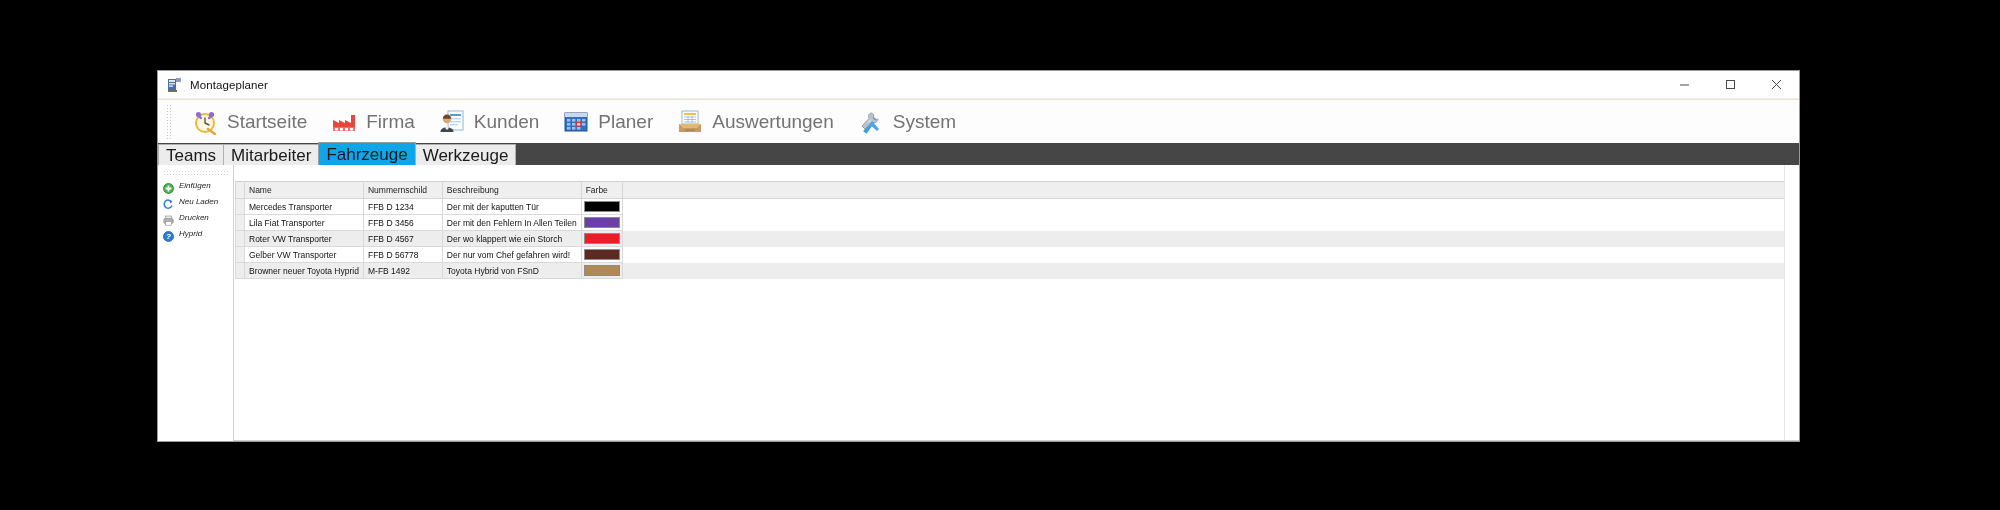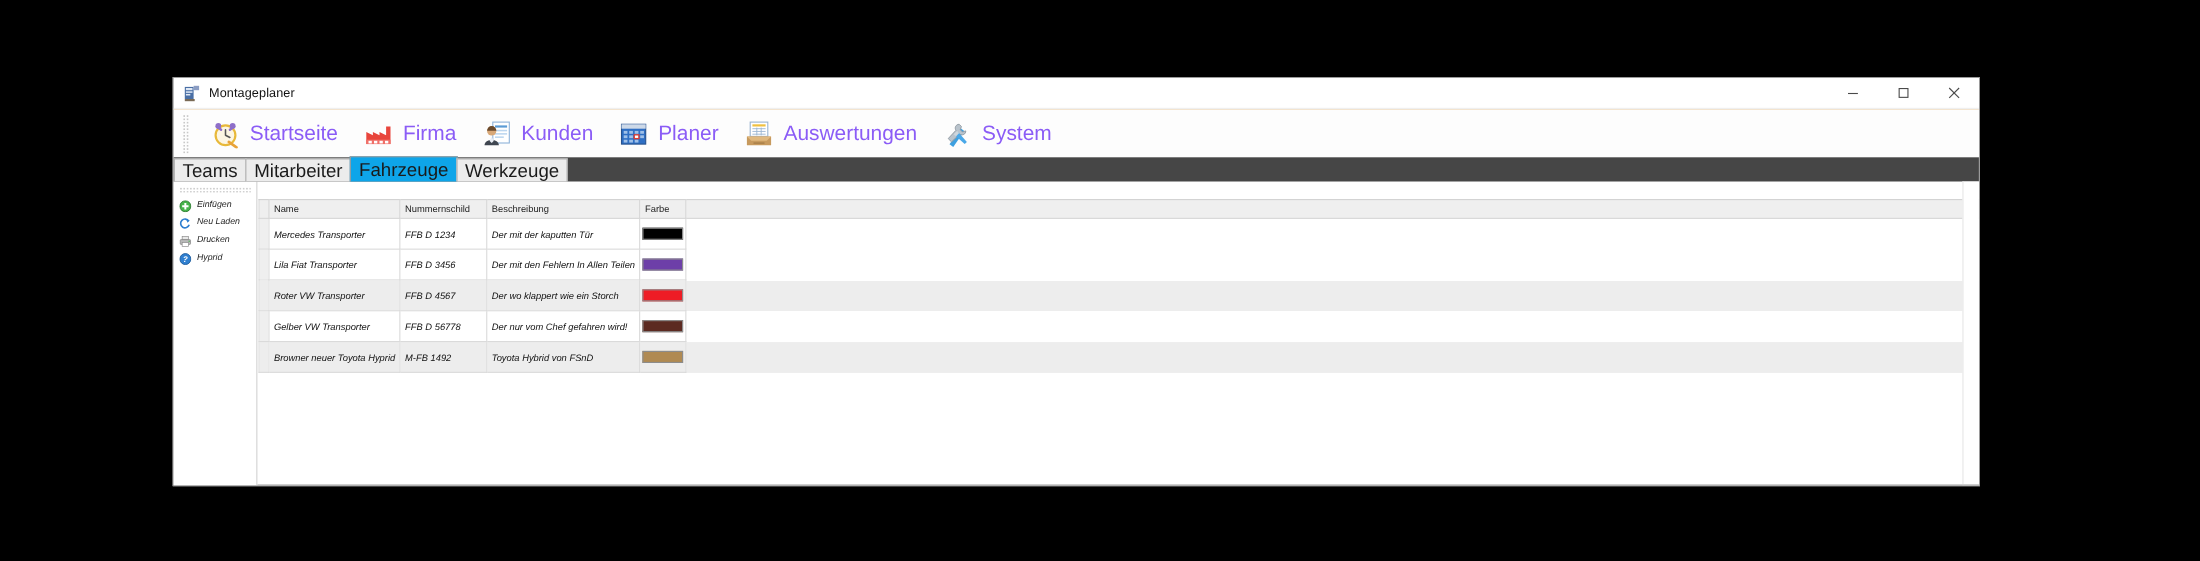--- a/index.html
+++ b/index.html
@@ -25,21 +25,21 @@
   
   #ribbon{
     flex:0 0 44px; background:#fdfdfd; border-top:1px solid #f3e4cf;
     display:flex; align-items:center; padding-left:8px; box-sizing:border-box;
   }
   .grip{width:6px;height:36px;margin-right:8px;flex:0 0 6px;
     background-image:radial-gradient(#c9c9c9 40%,transparent 41%);
     background-size:3px 3px;}
   .mi{display:flex;align-items:center;height:40px;padding:0 12px;cursor:default;}
   .mi .ic{width:26px;height:26px;margin-right:9px;flex:0 0 26px;position:relative;}
-  .mi .lb{font-size:19px;color:#8b5cf6;white-space:nowrap;}
+  .mi .lb{font-size:19px;color:#737373;white-space:nowrap;}
 
   
   #tabband{flex:0 0 22px;background:#464646;position:relative;}
   #tabs{position:absolute;left:0;top:-1px;display:flex;align-items:flex-end;height:23px;}
   .tab{
     height:21px;line-height:21px;padding:0 7px;font-size:17px;color:#1a1a1a;
     background:#ececec;border:1px solid #b0b0b0;border-bottom:none;
     margin-right:-1px;box-sizing:border-box;white-space:nowrap;
   }
   .tab.active{background:#0ea5e9;border-color:#9d9d9d;height:23px;line-height:23px;}
@@ -61,21 +61,21 @@
 
   
   table.grid{border-collapse:collapse;table-layout:fixed;}
   table.grid th{
     background:#efefef;border:1px solid #d6d6d6;border-top:1px solid #cfcfcf;
     font-weight:normal;font-size:8.5px;color:#222;text-align:left;
     padding:3px 4px;height:13px;box-sizing:border-box;
   }
   table.grid td{
     border:1px solid #dadada;font-size:8.5px;color:#111;padding:2px 4px;
-    height:28px;box-sizing:border-box;white-space:nowrap;overflow:hidden;font-style:italic;
+    height:16px;box-sizing:border-box;white-space:nowrap;overflow:hidden;
   }
   tr.alt td{background:#ededed;}
   td.rowhdr{width:5px;padding:0;background:#efefef;border-color:#d6d6d6;}
   th.rowhdr{width:5px;padding:0;background:#c9c9c9;border-color:#b8b8b8;}
   .swatch{display:block;height:9px;border:1px solid #8c8c8c;}
   th.filler{background:#c9c9c9;border-color:#b8b8b8;}
 
   
   #vscroll{position:absolute;right:0;top:0;bottom:0;width:14px;background:#fff;border-left:1px solid #e6e6e6;}
   #hbar{position:absolute;left:0;right:0;bottom:0;height:1px;background:#cfcfcf;}

